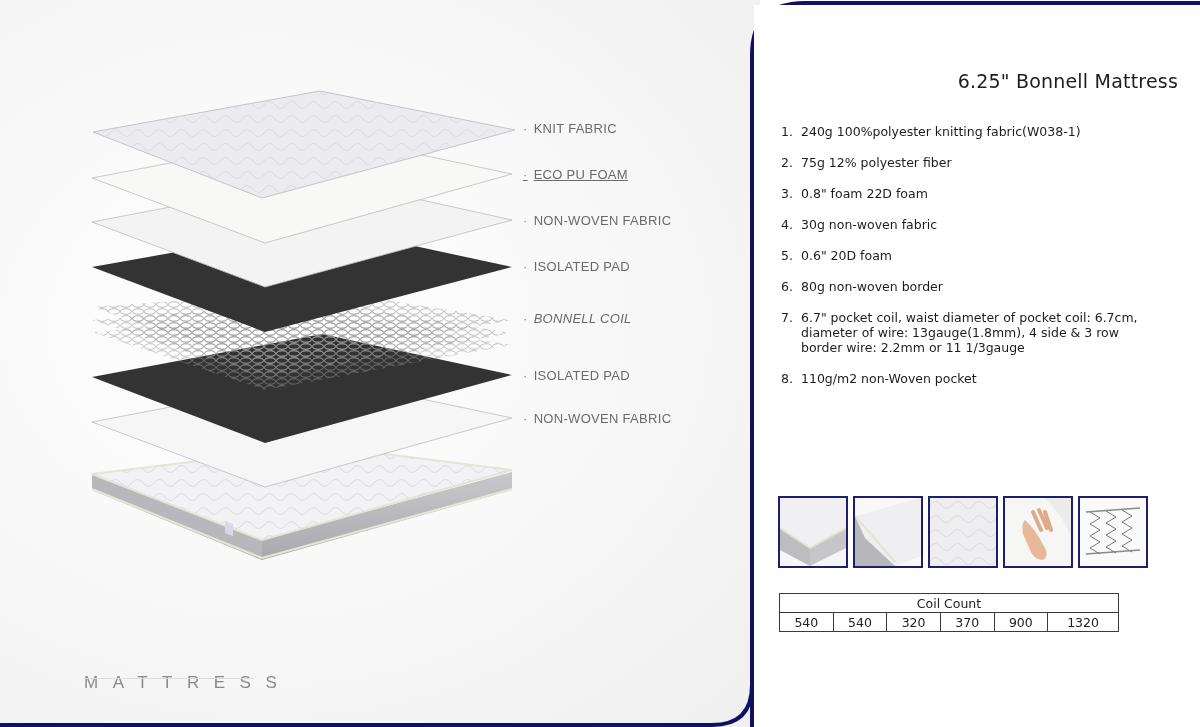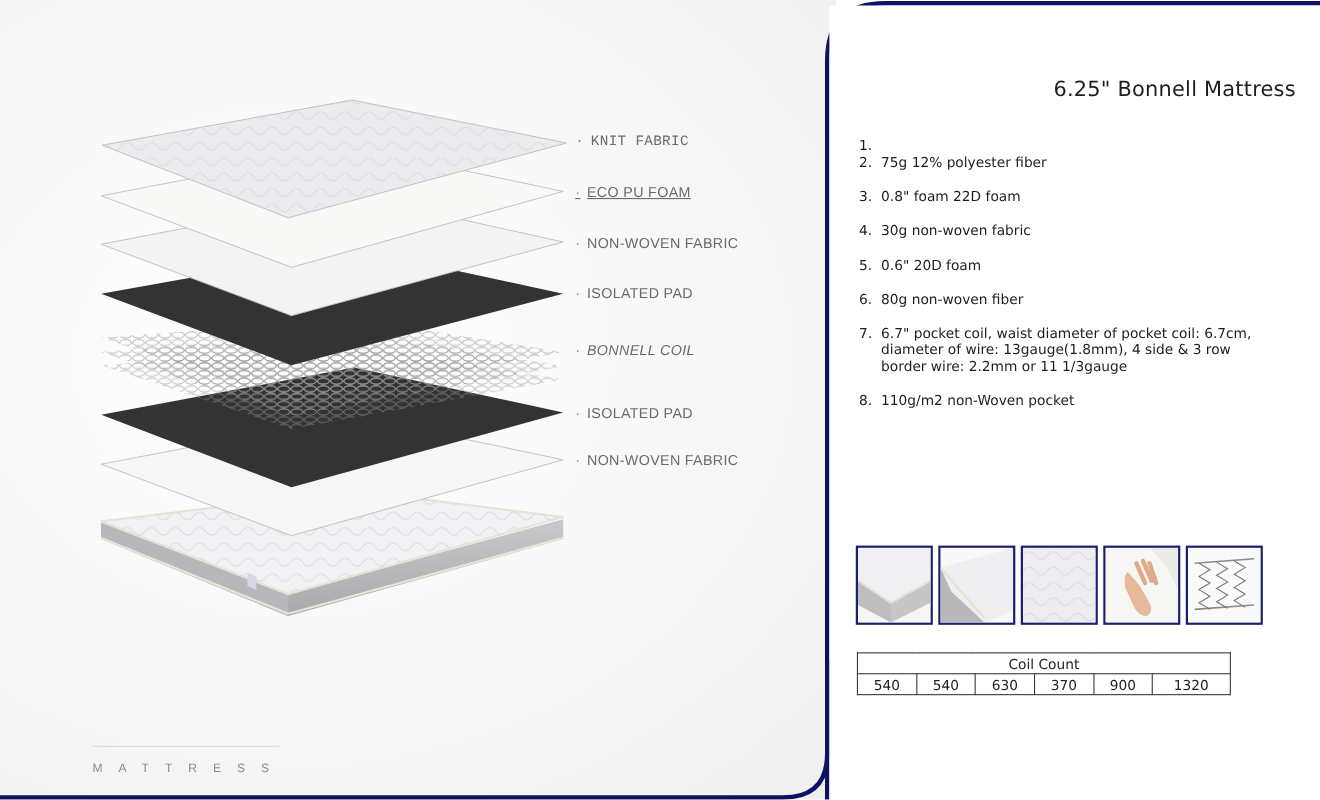--- a/index.html
+++ b/index.html
@@ -12,21 +12,21 @@
     position:absolute; left:0; top:0; width:760px; height:727px;
     background: radial-gradient(ellipse at 35% 45%, #ffffff 0%, #f7f7f7 55%, #efefef 100%);
   }
   .layers-svg { position:absolute; left:0; top:0; }
   .layer-label {
     position:absolute; left:523px; font-size:13px; color:#6a6a6a;
     letter-spacing:0.3px; white-space:nowrap;
   }
   .layer-label .dot { margin-right:6px; color:#888; }
   .brand-word {
-    position:absolute; left:84px; top:693px; font-size:11px; color:#8a8a8a;
+    position:absolute; left:84px; top:673px; font-size:17px; color:#8a8a8a;
     letter-spacing:14.5px;
   }
   .brand-rule {
     position:absolute; left:84px; top:678px; width:170px; height:1px; background:#dcdcdc;
   }
   .frame-svg { position:absolute; left:0; top:0; pointer-events:none; }
   .title {
     position:absolute; right:22px; top:70px; font-size:19px; color:#1d1d1d;
     font-family:"DejaVu Sans", sans-serif; font-weight:normal; letter-spacing:0.2px;
   }
@@ -92,46 +92,46 @@
   <polygon points="92,222 322,178 512,220 265,287" fill="#f3f3f3" stroke="#bcbcbc" stroke-width="0.8"></polygon>
 
   <polygon points="92,178 322,134 512,174 265,243" fill="#f8f8f6" stroke="#bcbcbc" stroke-width="0.8"></polygon>
 
   <g>
     <polygon points="93,132 320,91 515,130 262,198" fill="#ececf0" stroke="#b8b8bc" stroke-width="0.8"></polygon>
     <polygon points="93,132 320,91 515,130 262,198" fill="url(#quilt)"></polygon>
   </g>
 </svg>
 
-<div class="layer-label" style="top:121px;font-family:Liberation Mono, monospace;"><span class="dot">·</span><span>KNIT FABRIC</span></div>
+<div class="layer-label" style="top:121px;"><span class="dot">·</span><span>KNIT FABRIC</span></div>
 <div class="layer-label" style="top:167px;text-decoration:underline;"><span class="dot">·</span><span>ECO PU FOAM</span></div>
 <div class="layer-label" style="top:213px;"><span class="dot">·</span><span>NON-WOVEN FABRIC</span></div>
 <div class="layer-label" style="top:259px;"><span class="dot">·</span><span>ISOLATED PAD</span></div>
 <div class="layer-label" style="top:311px;font-style:italic;"><span class="dot">·</span><span>BONNELL COIL</span></div>
 <div class="layer-label" style="top:368px;"><span class="dot">·</span><span>ISOLATED PAD</span></div>
 <div class="layer-label" style="top:411px;"><span class="dot">·</span><span>NON-WOVEN FABRIC</span></div>
 
 <div class="brand-word">MATTRESS</div>
 <div class="brand-rule"></div>
 
 <svg class="frame-svg" width="1200" height="727" viewBox="0 0 1200 727">
   <path d="M752 727 L752 55 Q752 3 805 3 L1200 3" fill="none" stroke="#0f1260" stroke-width="4"></path>
   <path d="M752 600 L752 685 Q752 725 712 725 L0 725" fill="none" stroke="#0f1260" stroke-width="4"></path>
   <rect x="754" y="5" width="446" height="722" fill="#ffffff"></rect>
 </svg>
 
 <div class="title">6.25" Bonnell Mattress</div>
 
 <ul class="specs">
-  <li style="margin-bottom:16px;"><span class="num">1.</span></li>
+  <li style="margin-bottom:16px;"><span class="num">1.</span><span>240g 100%polyester knitting fabric(W038-1)</span></li>
   <li style="margin-bottom:16px;"><span class="num">2.</span><span>75g 12% polyester fiber</span></li>
   <li style="margin-bottom:16px;"><span class="num">3.</span><span>0.8" foam 22D foam</span></li>
   <li style="margin-bottom:16px;"><span class="num">4.</span><span>30g non-woven fabric</span></li>
   <li style="margin-bottom:16px;"><span class="num">5.</span><span>0.6" 20D foam</span></li>
-  <li style="margin-bottom:16px;"><span class="num">6.</span><span>80g non-woven fiber</span></li>
+  <li style="margin-bottom:16px;"><span class="num">6.</span><span>80g non-woven border</span></li>
   <li style="margin-bottom:16px;"><span class="num">7.</span><span>6.7" pocket coil, waist diameter of pocket coil: 6.7cm, diameter of wire: 13gauge(1.8mm), 4 side &amp; 3 row border wire:  2.2mm or 11 1/3gauge</span></li>
   <li><span class="num">8.</span><span>110g/m2 non-Woven pocket</span></li>
 </ul>
 
 <div class="thumbs">
   <div class="thumb">
     <svg width="66" height="68" viewBox="0 0 66 68">
       <rect width="66" height="68" fill="#f6f6f6"></rect>
       <polygon points="0,0 66,0 66,30 30,50 0,30" fill="#f0f0f2"></polygon>
       <polygon points="0,30 30,50 30,68 0,52" fill="#bdbdc0"></polygon>
@@ -174,19 +174,19 @@
 </div>
 
 <table class="coil-table">
   <tbody>
       <tr>
     <td colspan="6">Coil Count</td>
   </tr>
   <tr>
     <td>540</td>
     <td>540</td>
-    <td>630</td>
+    <td>320</td>
     <td>370</td>
     <td>900</td>
     <td>1320</td>
   </tr>
 </tbody>
   </table>
 
 </body></html>

